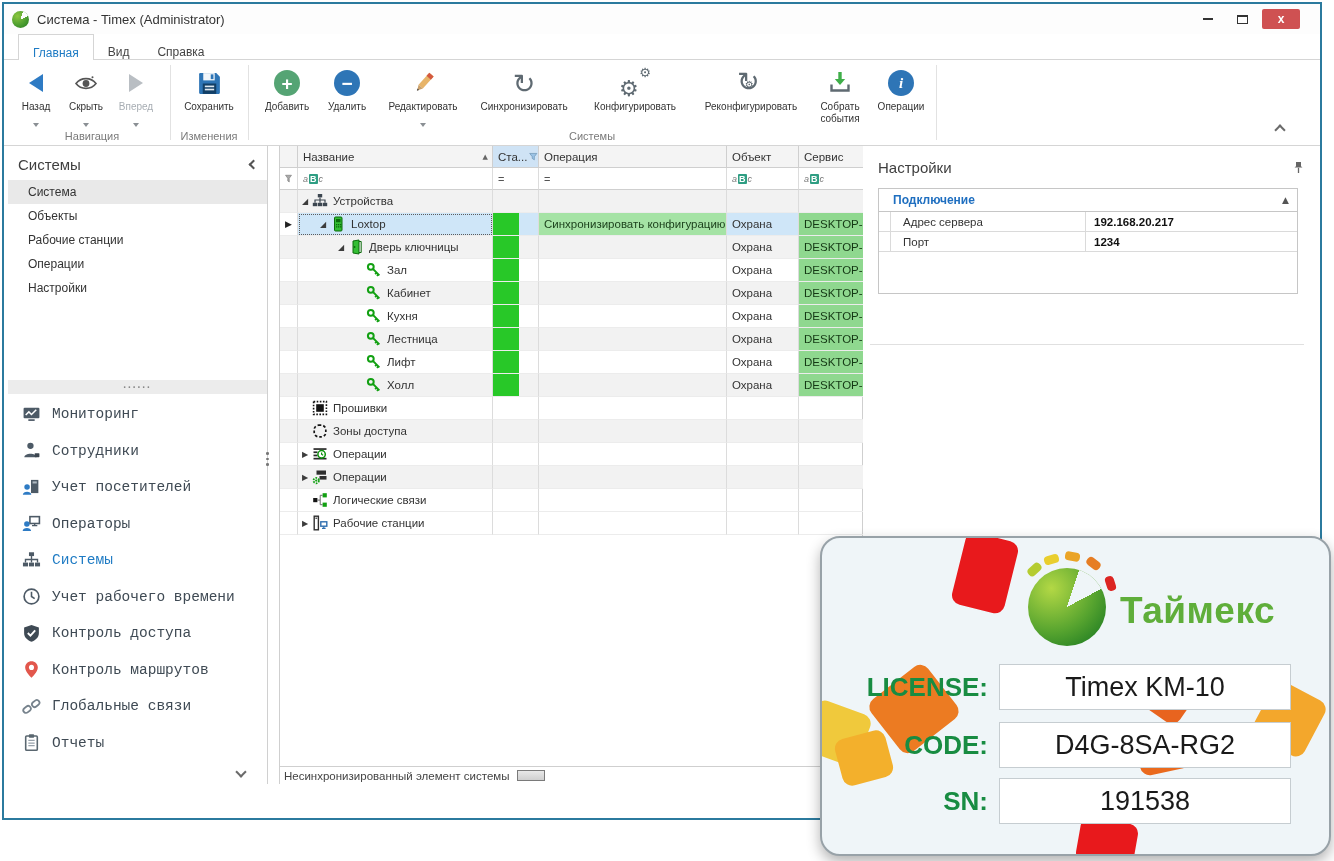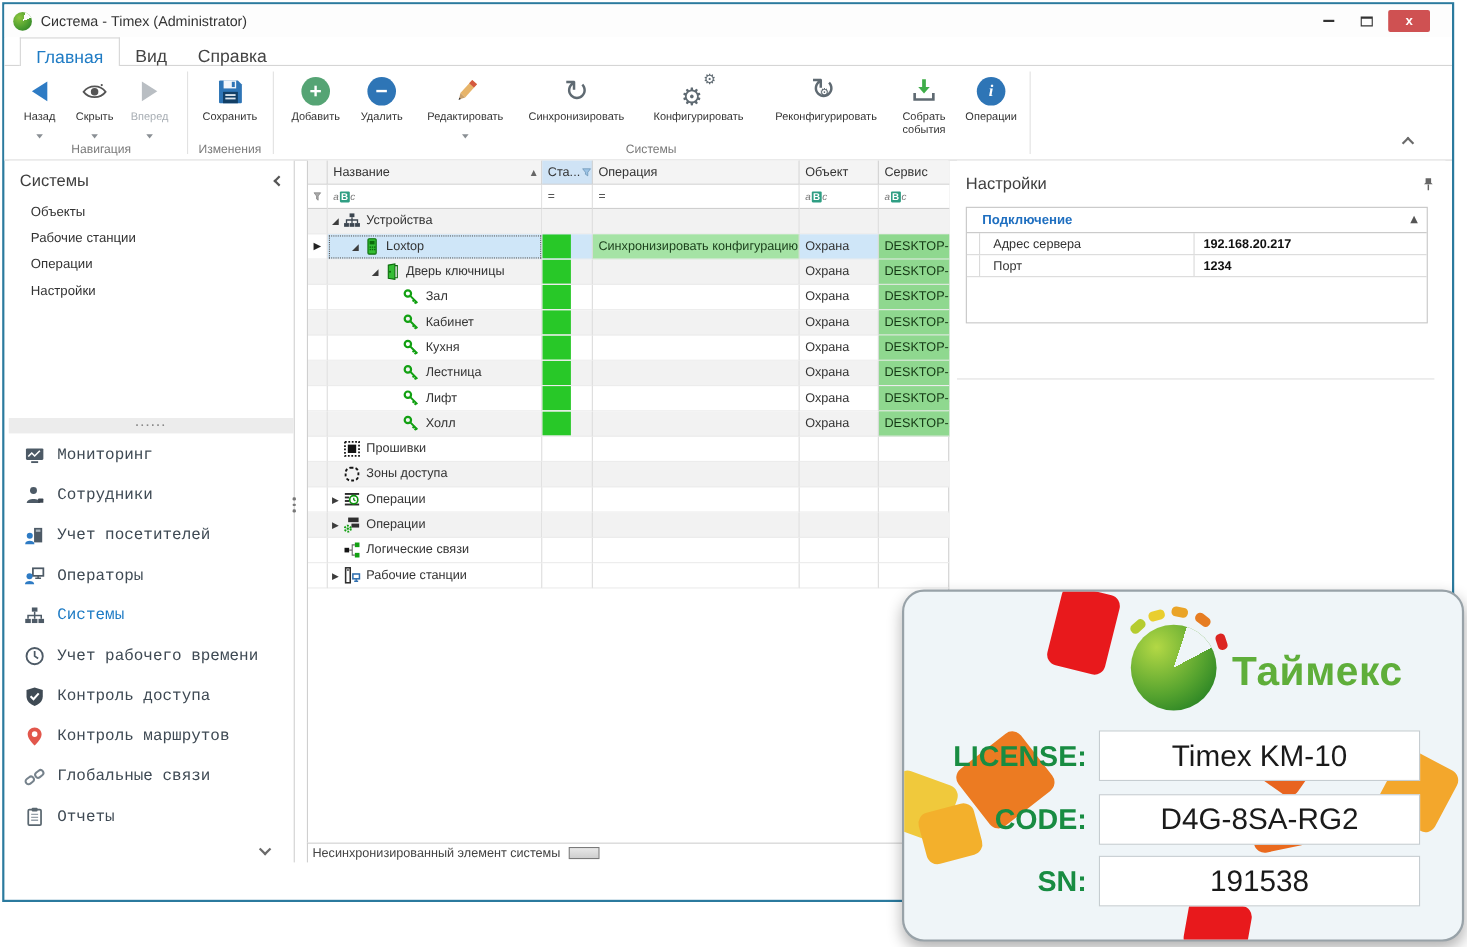--- a/index.html
+++ b/index.html
@@ -15,21 +15,21 @@
   .app-logo::after { content:""; position:absolute; inset:0; border-radius:50%; background:conic-gradient(from 18deg, #fdfdfd 0 46deg, transparent 46deg 360deg); }
   .title-text { font-size:13px; color:#333; margin-left:8px; }
   .win-controls { margin-left:auto; margin-right:20px; display:flex; align-items:center; gap:6px; }
   .ctrl { width:28px; height:19px; display:flex; align-items:center; justify-content:center; }
   .min-glyph { width:10px; border-bottom:2px solid #333; height:2px; display:block; }
   .max-glyph { width:11px; height:9px; border:1px solid #333; border-top:2px solid #333; display:block; }
   .ctrl-close { width:38px; height:20px; background:#cf5152; border-radius:2px; color:#fff; font-weight:bold; font-size:12px; display:flex; align-items:center; justify-content:center; }
 
   
   .tabbar { position:absolute; left:0; top:30px; right:0; height:26px; background:#fff; border-bottom:1px solid #d5d5d5; display:flex; padding-left:14px; }
-  .tab { padding:18px 14px; font-size:16px; color:#444; display:flex; align-items:center; height:26px; }
+  .tab { padding:18px 14px; font-size:12px; color:#444; display:flex; align-items:center; height:26px; }
   .tab.active { color:#1e7bc4; background:#fff; border:1px solid #d5d5d5; border-bottom:1px solid #fff; }
 
   
   .ribbon { position:absolute; left:0; top:56px; right:0; height:86px; background:#fff; border-bottom:1px solid #d5d5d5; }
   .rbtn { position:absolute; top:5px; text-align:center; }
   .ricon { height:36px; display:flex; align-items:center; justify-content:center; }
   .rlab { font-size:10px; color:#333; line-height:1.15; }
   .rbtn.disabled .rlab { color:#a7adb3; }
   .dd { display:inline-block; margin-top:3px; width:0; height:0; border-left:3.5px solid transparent; border-right:3.5px solid transparent; border-top:4px solid #8a8f94; }
   .tri-l { width:0; height:0; border-top:9px solid transparent; border-bottom:9px solid transparent; border-right:14px solid #2e7bc4; }
@@ -266,20 +266,21 @@
           <span class="chev up"></span>
         </div>
   </div>
 
   <div class="sidebar">
     <div class="sb-header">
       <span>Системы</span>
       <span class="chev left"></span>
     </div>
     <div class="sb-items">
+      <div class="sb-item selected">Система</div>
       <div class="sb-item">Объекты</div>
       <div class="sb-item">Рабочие станции</div>
       <div class="sb-item">Операции</div>
       <div class="sb-item">Настройки</div>
     </div>
     <div class="sb-splitter">......</div>
     <div class="sb-nav">
       <div class="nav-item">
         <svg class="nicon" viewBox="0 0 18 18">
               <rect x="1.5" y="2.5" width="15" height="10" rx="1" fill="#4d5a66"></rect>

